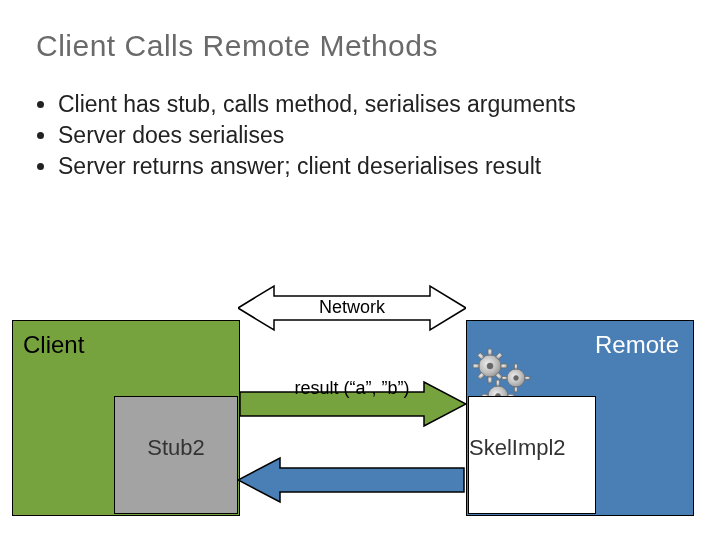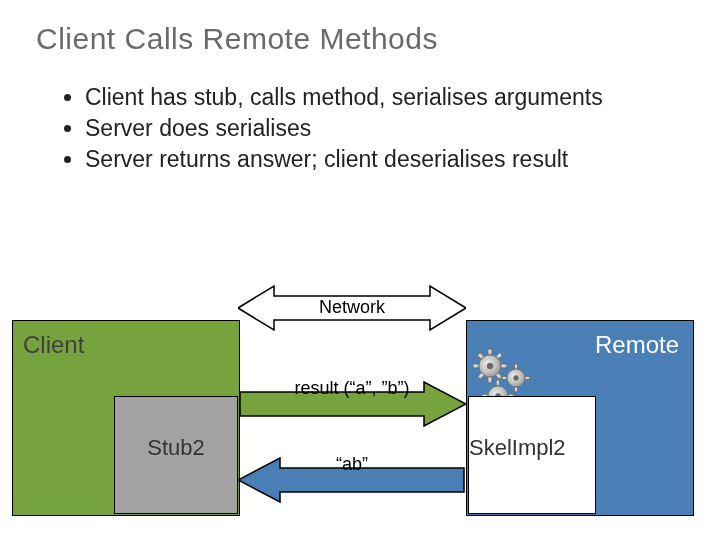--- a/index.html
+++ b/index.html
@@ -3,36 +3,36 @@
 <meta charset="utf-8">
 <style>
   * { box-sizing: border-box; margin: 0; padding: 0; }
   body {
     width: 720px; height: 540px;
     font-family: "Segoe UI Light", "Segoe UI", Arial, sans-serif;
     background: #fff; color: #333; position: relative; overflow: hidden;
   }
   .title {
     font-size: 30px; font-weight: 300; color: #6a6a6a;
-    padding: 22px 0 0 36px; letter-spacing: 0.5px;
+    padding: 29px 0 0 36px; letter-spacing: 0.5px;
   }
   .bullets { padding: 28px 0 0 58px; }
   .bullets li {
     list-style: disc; font-size: 23px; color: #222;
-    margin-bottom: 4px; font-weight: 400; margin-left: 27px;
+    margin-bottom: 4px; font-weight: 400;
   }
   .stage { position: absolute; left: 12px; top: 320px; width: 700px; height: 210px; }
   .box { position: absolute; border: 1px solid #000; }
   .client-box {
     left: 0; top: 0; width: 228px; height: 196px;
     background: #77a33f;
   }
   .client-label {
     position: absolute; left: 10px; top: 10px;
-    font-size: 24px; color: #404040;
+    font-size: 24px; color: #000000;
   }
   .server-box {
     left: 454px; top: 0; width: 228px; height: 196px;
     background: #4a7fb5;
   }
   .server-label {
     position: absolute; right: 14px; top: 10px;
     font-size: 24px; color: #fff;
   }
   .stub-box {
@@ -150,16 +150,15 @@
     <svg width="228" height="48" viewBox="0 0 228 48">
       <polygon points="2,12 186,12 186,2 228,24 186,46 186,36 2,36" stroke="#000" stroke-width="1.5" fill="#77a33f"></polygon>
     </svg>
     <div class="arrow-label arrow-label-above">result (“a”, ”b”)</div>
   </div>
 
   <div class="ab-arrow">
     <svg width="228" height="48" viewBox="0 0 228 48">
       <polygon points="226,12 42,12 42,2 0,24 42,46 42,36 226,36" stroke="#000" stroke-width="1.5" fill="#4a7fb5"></polygon>
     </svg>
-    <div class="arrow-label arrow-label-above">“ab”</div>
   </div>
 
 </div>
 
 </body></html>

